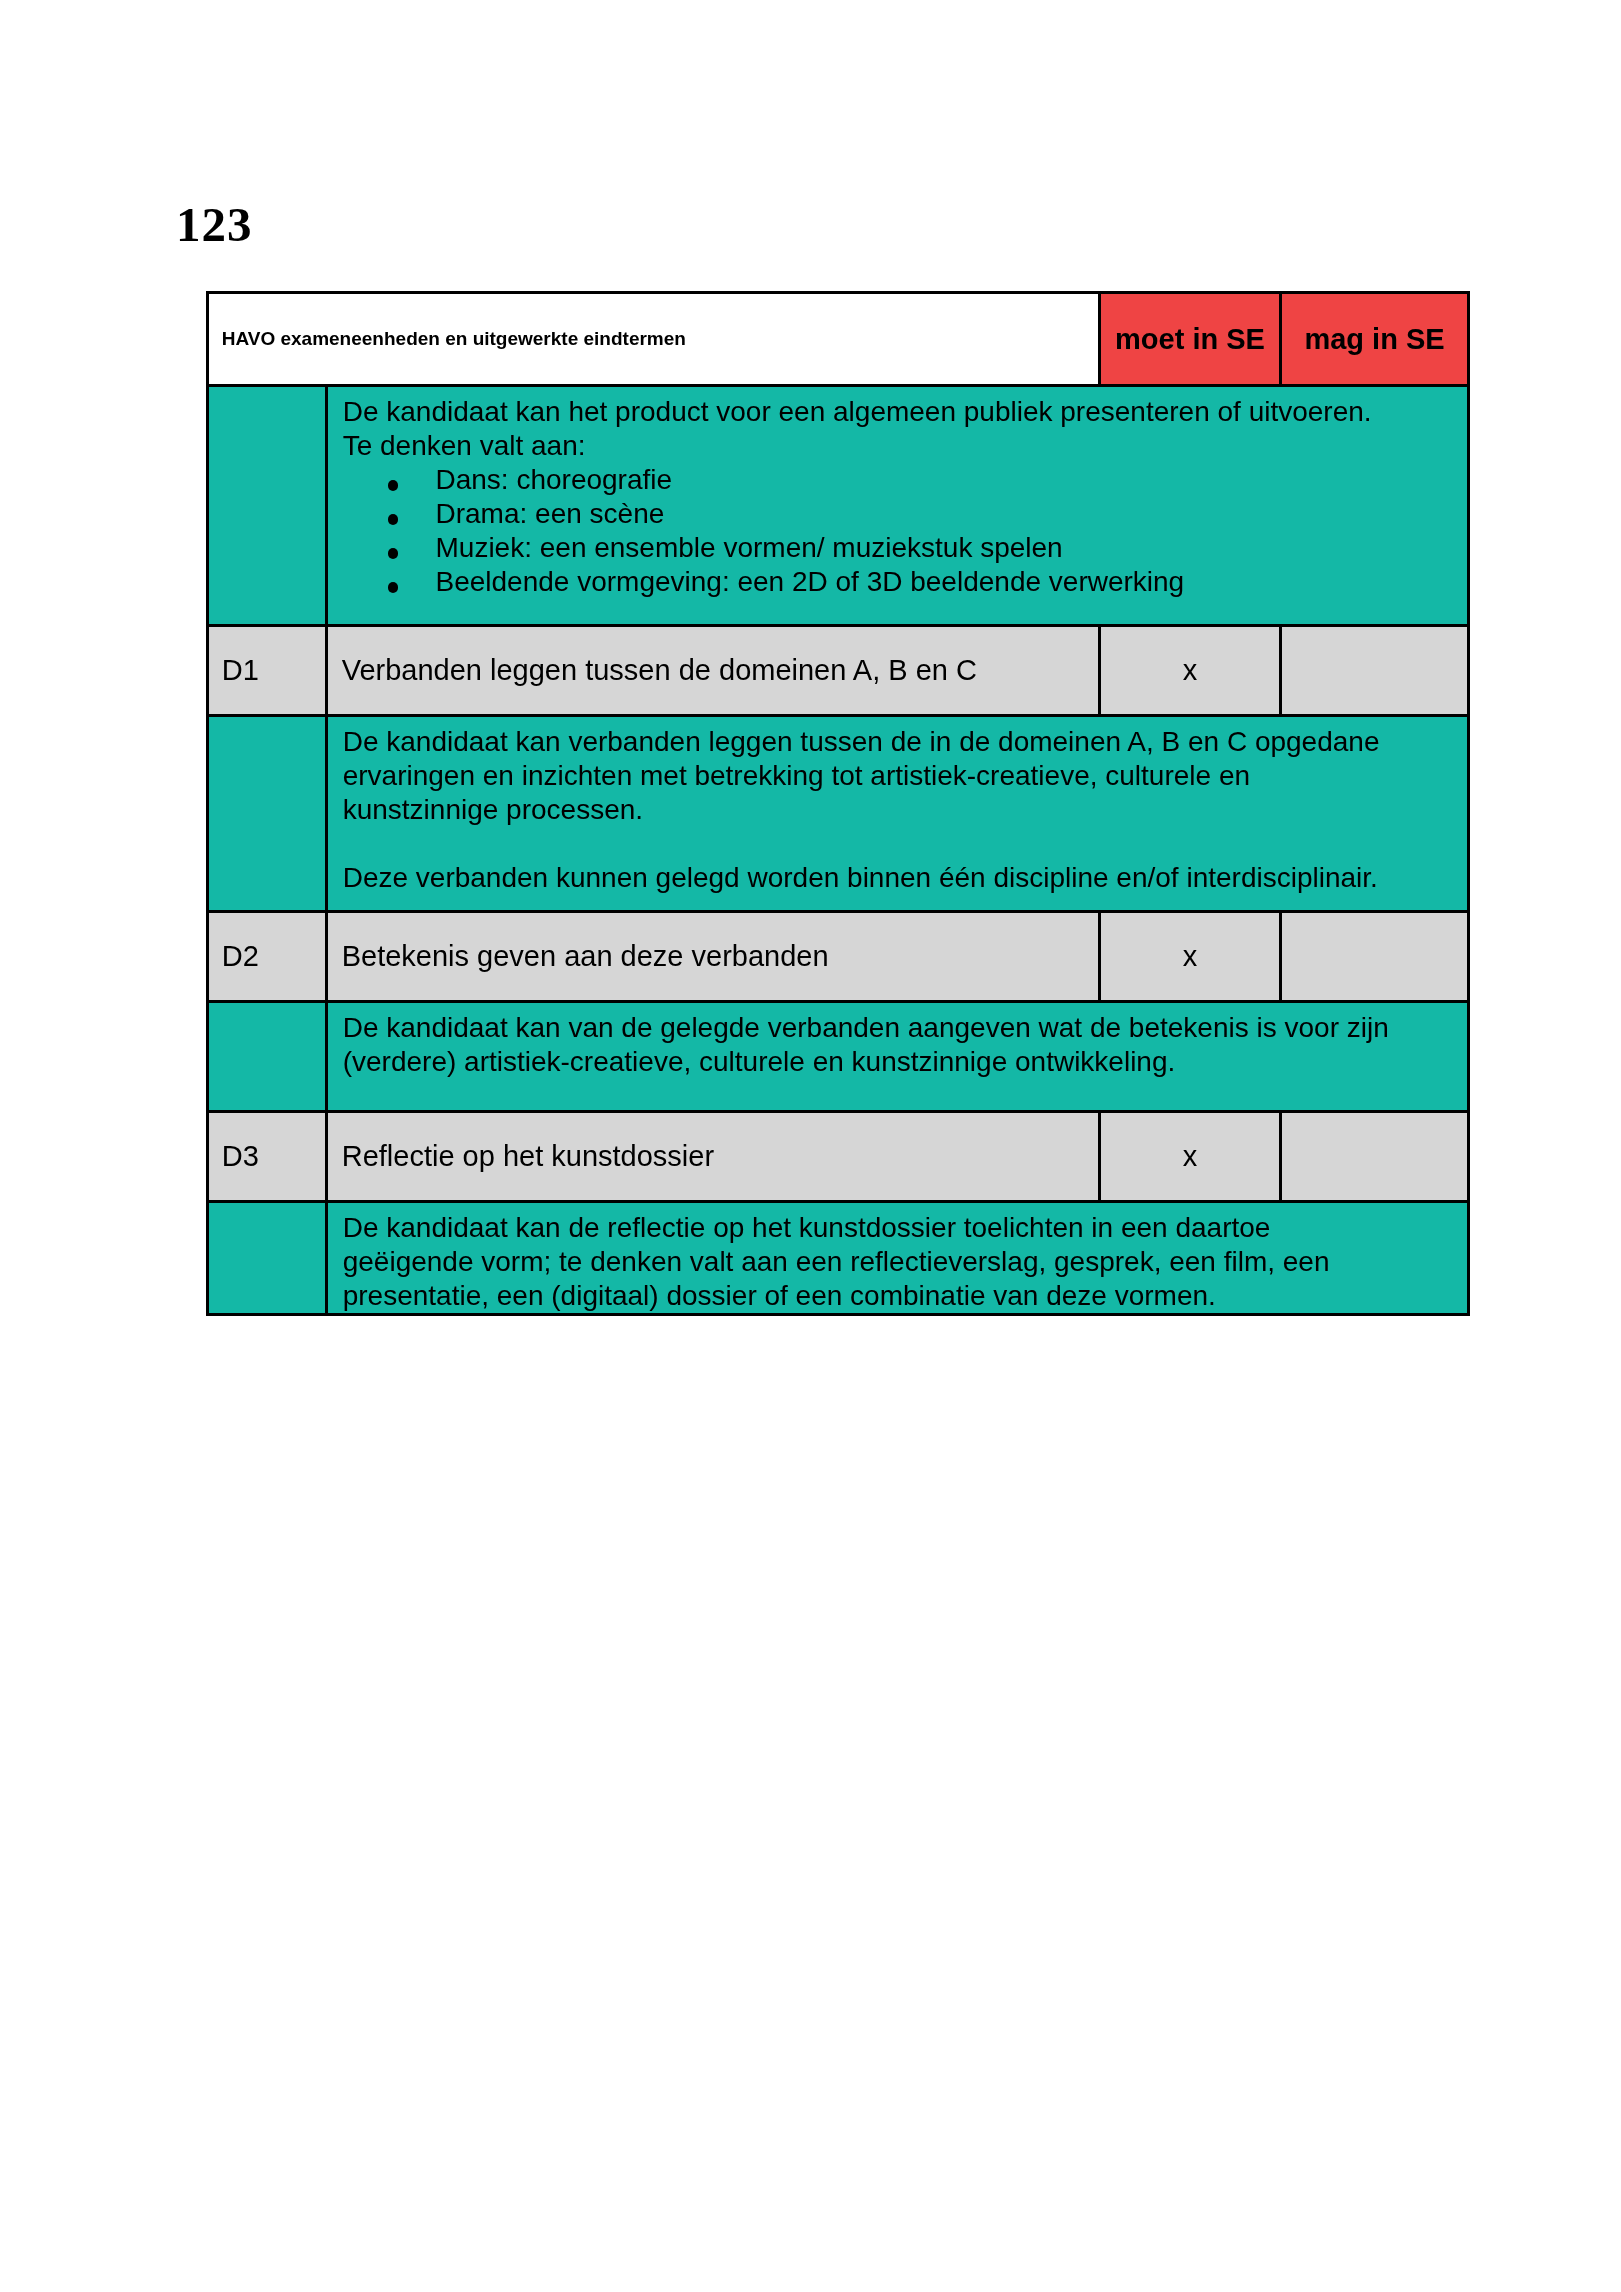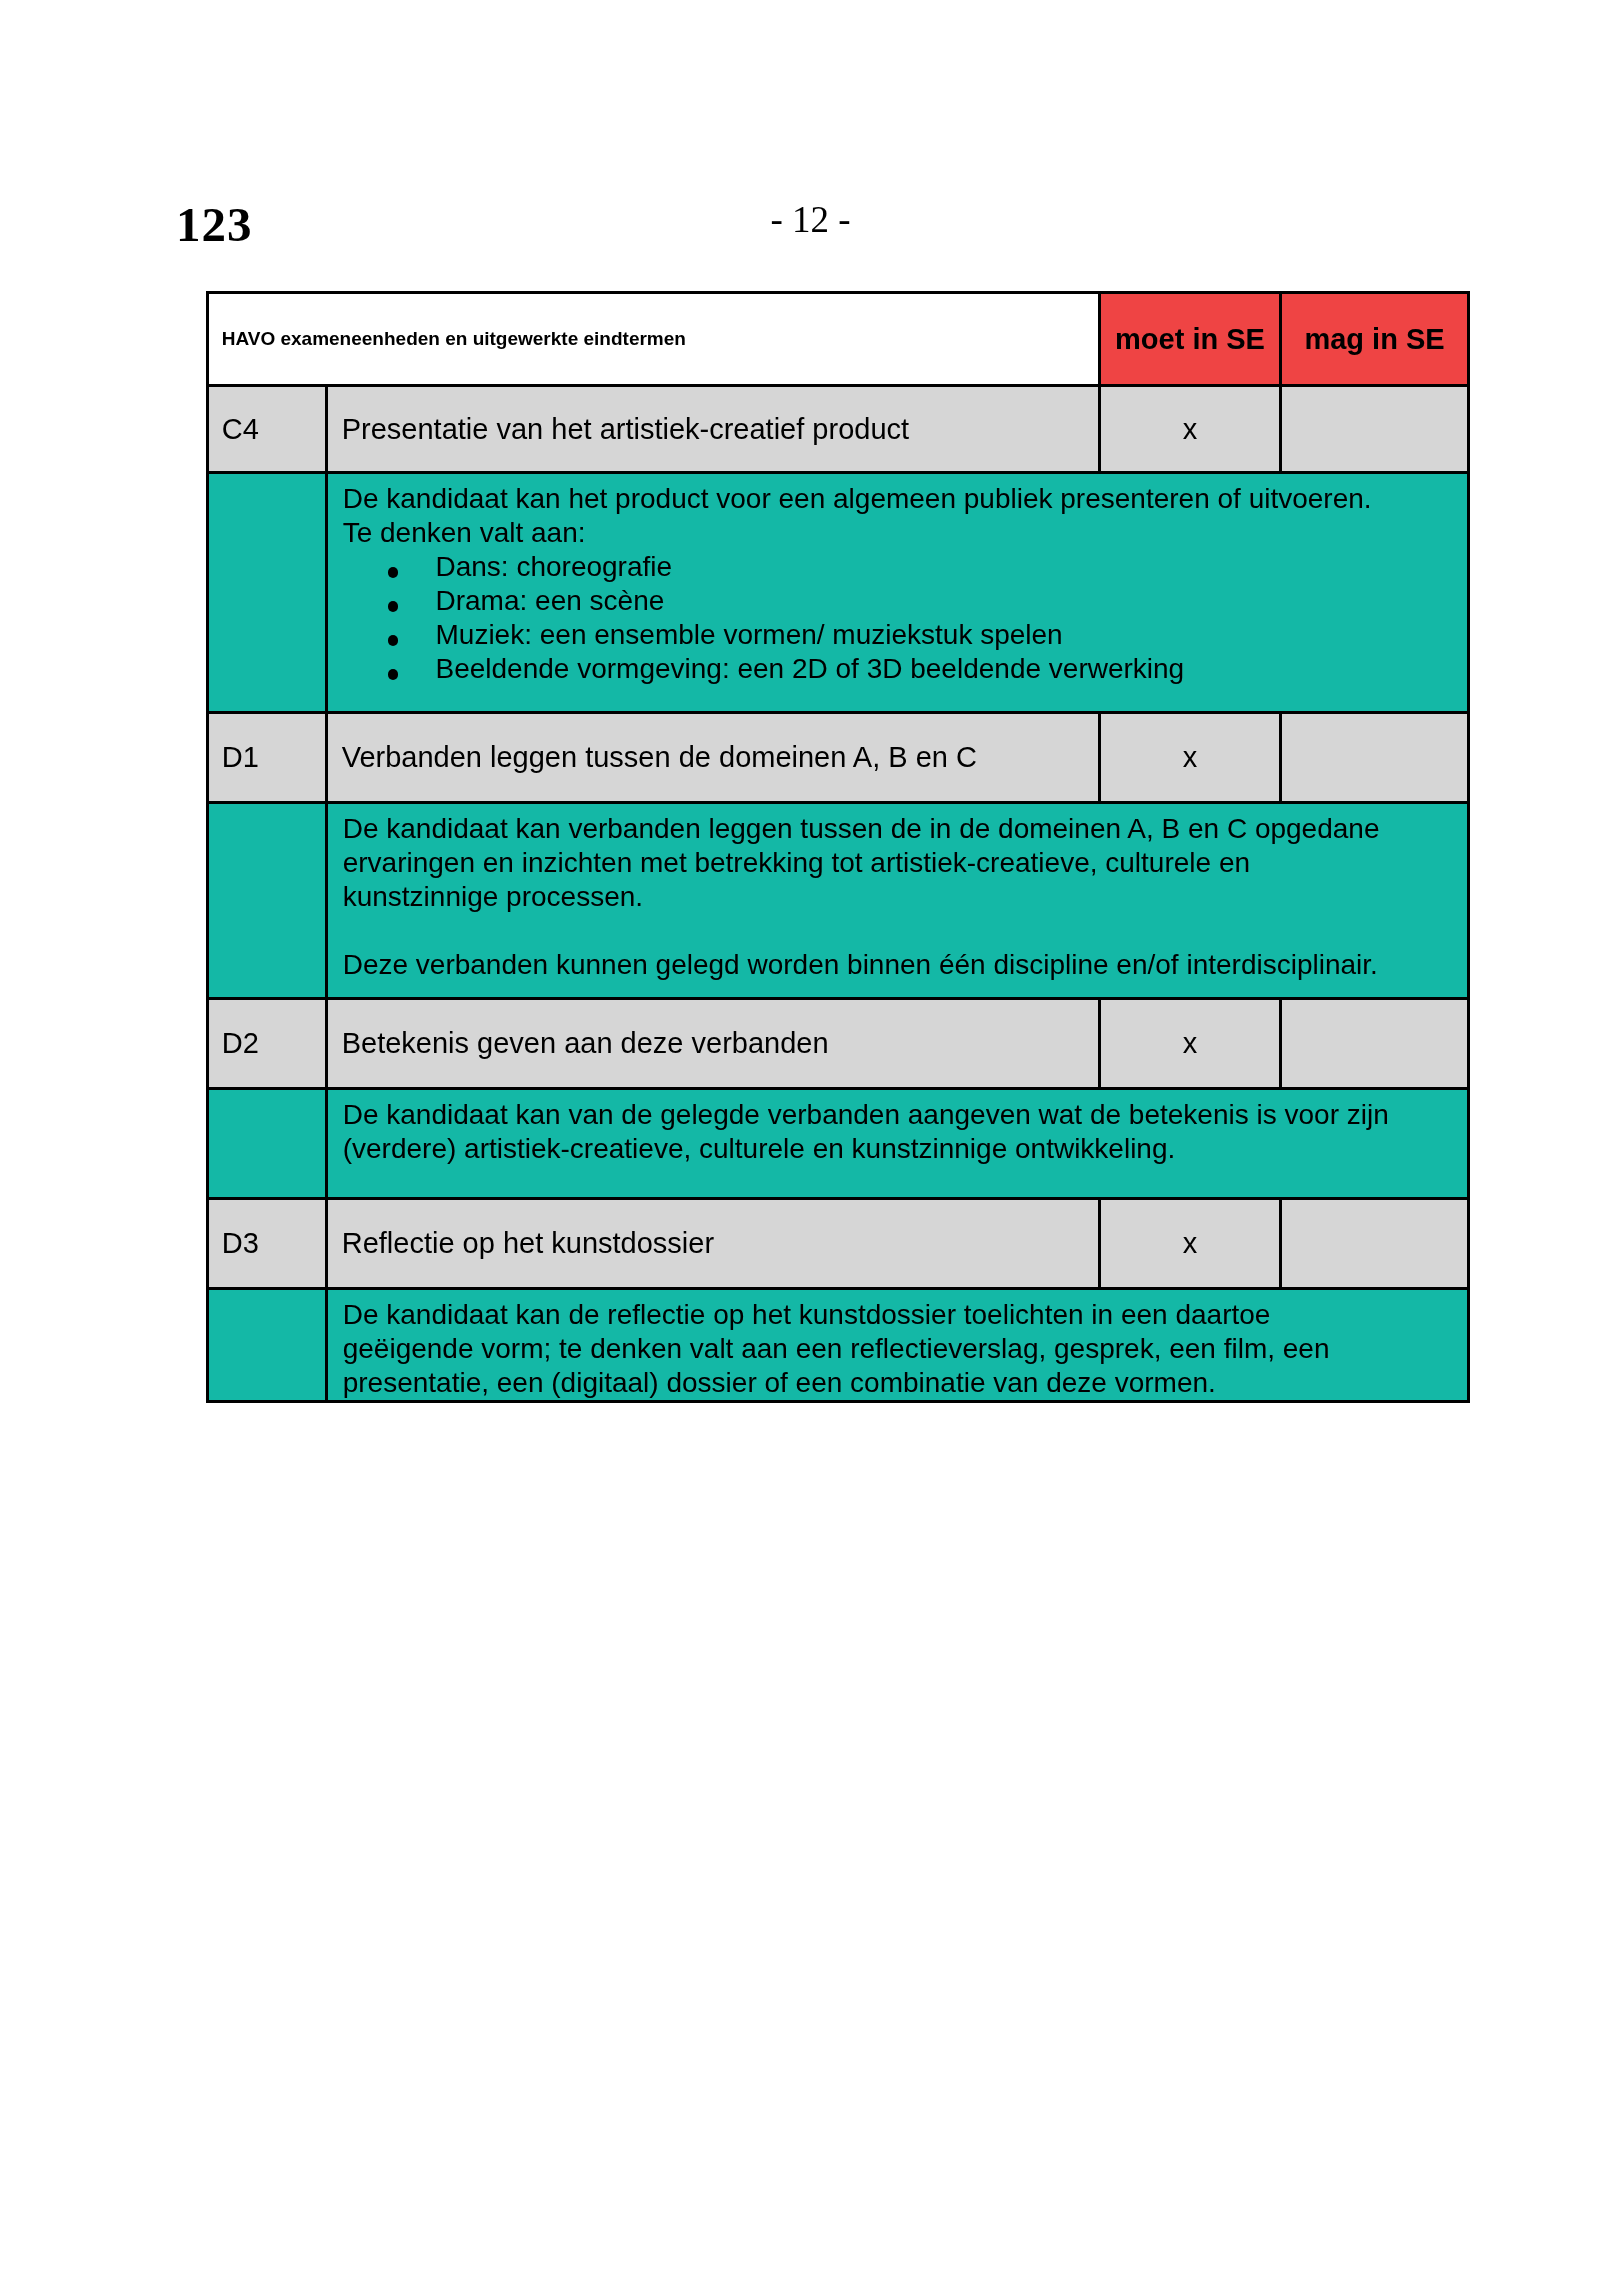--- a/index.html
+++ b/index.html
@@ -99,43 +99,36 @@
     margin-left:37px;
     white-space:pre;
   }
 </style>
 </head>
 <body>
 
 <div class="page">
 
   <div class="corner-number">123</div>
-  <div class="page-number">- 12 -</div>
 
   <table class="exam-table">
     <colgroup>
       <col style="width:119px">
       <col style="width:773px">
       <col style="width:181px">
       <col style="width:188px">
     </colgroup>
 
     <tbody>
         <tr style="height:93px">
       <td class="hdr-title" colspan="2">HAVO exameneenheden en uitgewerkte eindtermen</td>
       <td class="hdr-col">moet in SE</td>
       <td class="hdr-col">mag in SE</td>
     </tr>
 
-    <tr class="item-row" style="height:87px">
-      <td class="code-cell">C4</td>
-      <td class="title-cell">Presentatie van het artistiek-creatief product</td>
-      <td class="mark-cell">x</td>
-      <td class="mark-cell"></td>
-    </tr>
 
     <tr class="desc-row" style="height:240px">
       <td></td>
       <td class="desc-cell" colspan="3">
         <div class="desc-lines">De kandidaat kan het product voor een algemeen publiek presenteren of uitvoeren.
 Te denken valt aan:</div>
         <div class="bullet-row">
           <span class="bullet-dot"></span>
           <span class="bullet-text">Dans: choreografie</span>
         </div>

